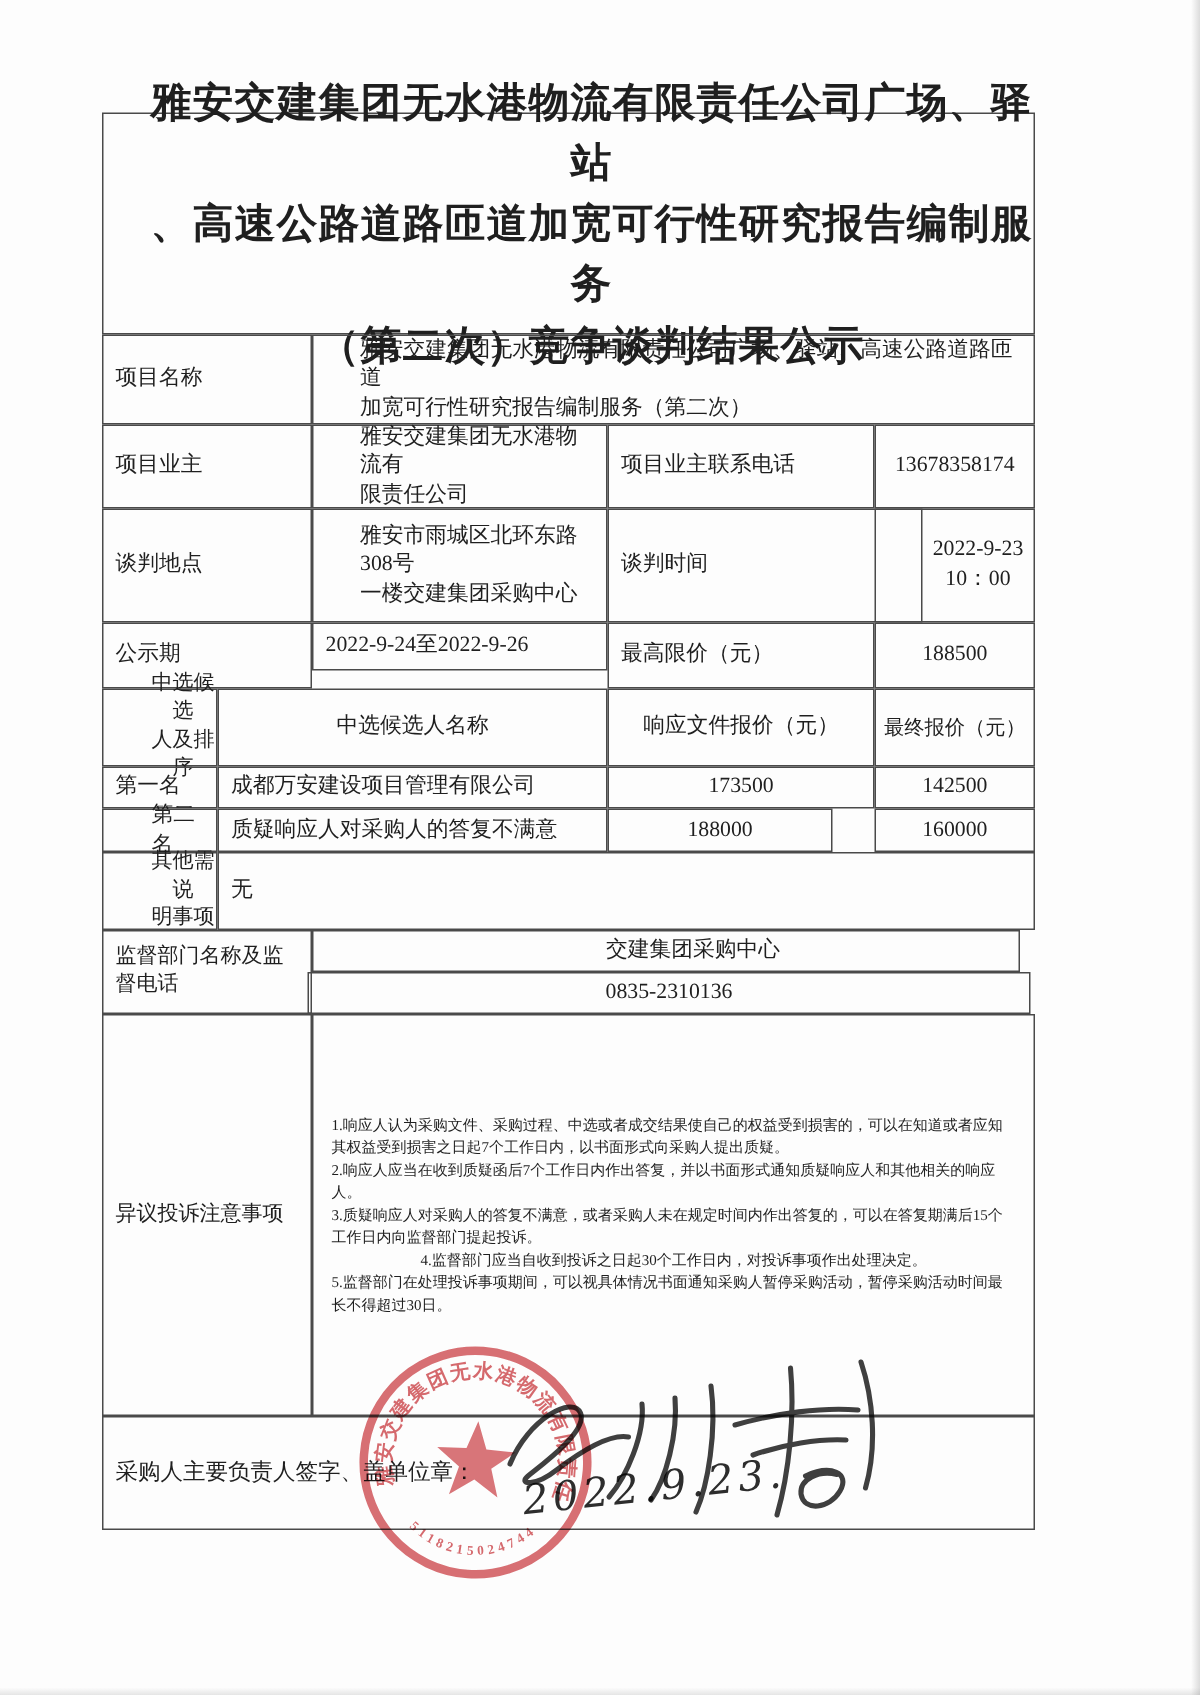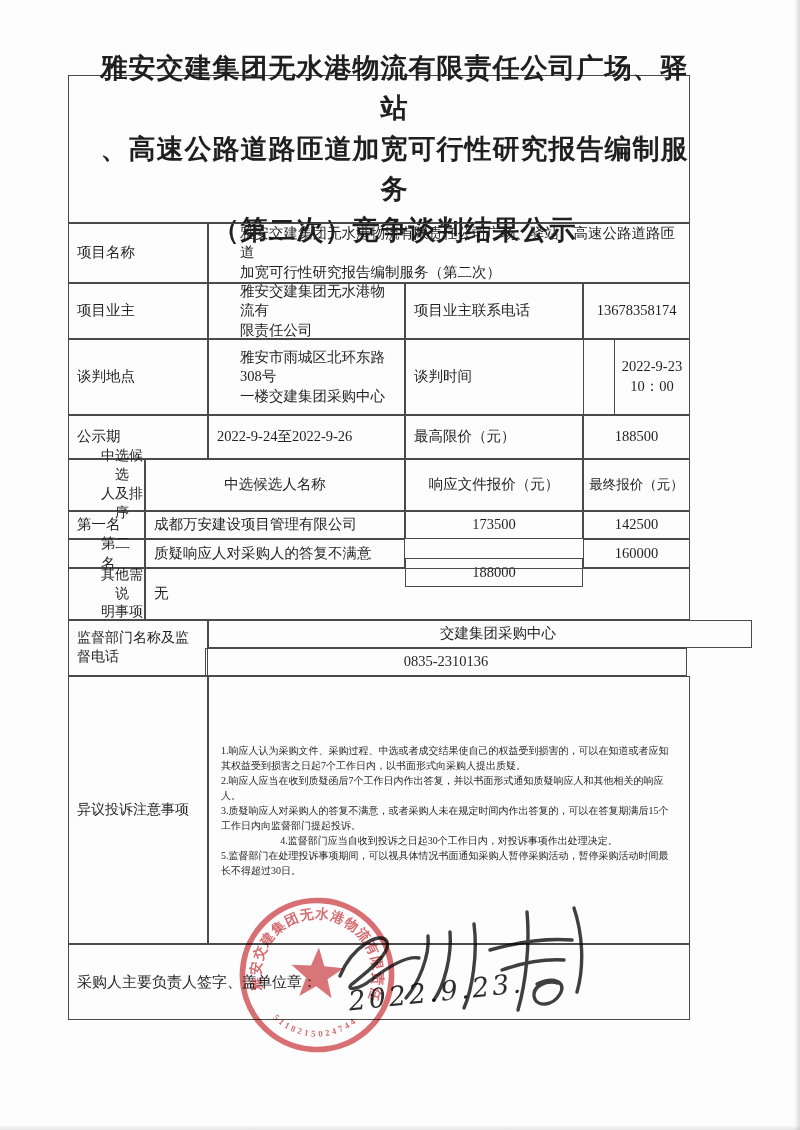--- a/index.html
+++ b/index.html
@@ -76,46 +76,46 @@
     <div class="cell center" style="left:515px;top:208px;width:107px;height:56px;">13678358174</div>
 
     <div class="cell pad" style="left:0;top:264px;width:140px;height:76px;">谈判地点</div>
     <div class="cell pad pre" style="left:140px;top:264px;width:197px;height:76px;">雅安市雨城区北环东路308号
 一楼交建集团采购中心</div>
     <div class="cell pad" style="left:337px;top:264px;width:210px;height:76px;">谈判时间</div>
     <div class="cell center pre" style="left:515px;top:264px;width:107px;height:76px;">2022-9-23
 10：00</div>
 
     <div class="cell pad" style="left:0;top:340px;width:140px;height:44px;">公示期</div>
-    <div class="cell pad nowrap" style="left:140px;top:340px;width:197px;height:44px;">2022-9-24至2022-9-26</div>
+    <div class="cell pad nowrap" style="left:140px;top:340px;width:197px;height:32px;">2022-9-24至2022-9-26</div>
     <div class="cell pad" style="left:337px;top:340px;width:178px;height:44px;">最高限价（元）</div>
     <div class="cell center" style="left:515px;top:340px;width:107px;height:44px;">188500</div>
 
     <div class="cell center pre" style="left:0;top:384px;width:77px;height:52px;font-size:14px;">中选候选
 人及排序</div>
     <div class="cell center nowrap" style="left:337px;top:384px;width:178px;height:52px;">响应文件报价（元）</div>
     <div class="cell center" style="left:77px;top:384px;width:260px;height:52px;">中选候选人名称</div>
     <div class="cell center nowrap" style="left:515px;top:384px;width:107px;height:52px;font-size:13.5px;">最终报价（元）</div>
 
     <div class="cell pad" style="left:0;top:436px;width:77px;height:28px;">第一名</div>
     <div class="cell pad nowrap" style="left:77px;top:436px;width:260px;height:28px;">成都万安建设项目管理有限公司</div>
     <div class="cell center" style="left:337px;top:436px;width:178px;height:28px;">173500</div>
     <div class="cell center" style="left:515px;top:436px;width:107px;height:28px;">142500</div>
 
     <div class="cell pad" style="left:0;top:464px;width:77px;height:29px;padding-left:32px;">第二名</div>
     <div class="cell pad nowrap" style="left:77px;top:464px;width:260px;height:29px;">质疑响应人对采购人的答复不满意</div>
-    <div class="cell center" style="left:337px;top:464px;width:178px;height:29px;margin-top:19px;">188000</div>
+    <div class="cell center" style="left:337px;top:464px;width:150px;height:29px;">188000</div>
     <div class="cell center" style="left:515px;top:464px;width:107px;height:29px;">160000</div>
 
     <div class="cell center pre" style="left:0;top:493px;width:77px;height:52px;font-size:14px;">其他需说
 明事项</div>
     <div class="cell pad" style="left:77px;top:493px;width:545px;height:52px;">无</div>
 
     <div class="cell pad" style="left:0;top:545px;width:140px;height:56px;font-size:14px;">监督部门名称及监督电话</div>
-    <div class="cell center" style="left:140px;top:545px;width:544px;height:28px;padding-left:36px;">交建集团采购中心</div>
+    <div class="cell center" style="left:140px;top:545px;width:472px;height:28px;padding-left:36px;">交建集团采购中心</div>
     <div class="cell center" style="left:137px;top:573px;width:482px;height:28px;">0835-2310136</div>
 
     <div class="cell pad obj-label" style="left:0;top:601px;width:140px;height:268px;font-size:14px;">异议投诉注意事项</div>
     <div class="cell obj-body" style="left:140px;top:601px;width:482px;height:268px;">
       <p>1.响应人认为采购文件、采购过程、中选或者成交结果使自己的权益受到损害的，可以在知道或者应知其权益受到损害之日起7个工作日内，以书面形式向采购人提出质疑。</p>
       <p>2.响应人应当在收到质疑函后7个工作日内作出答复，并以书面形式通知质疑响应人和其他相关的响应人。</p>
       <p>3.质疑响应人对采购人的答复不满意，或者采购人未在规定时间内作出答复的，可以在答复期满后15个工作日内向监督部门提起投诉。</p>
       <p>4.监督部门应当自收到投诉之日起30个工作日内，对投诉事项作出处理决定。</p>
       <p>5.监督部门在处理投诉事项期间，可以视具体情况书面通知采购人暂停采购活动，暂停采购活动时间最长不得超过30日。</p>
     </div>

